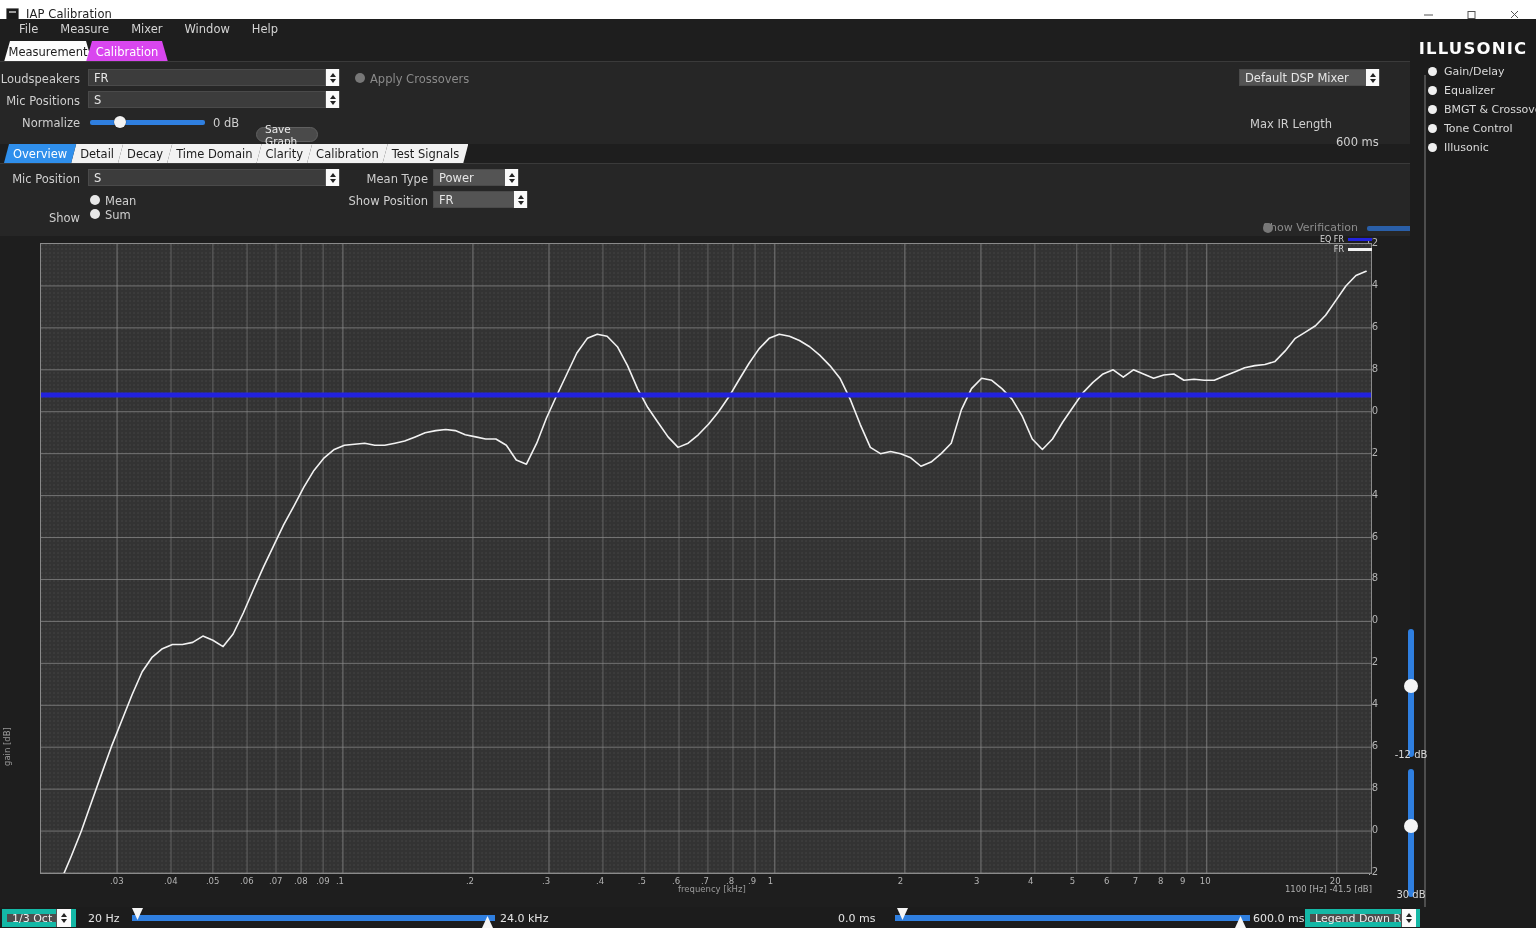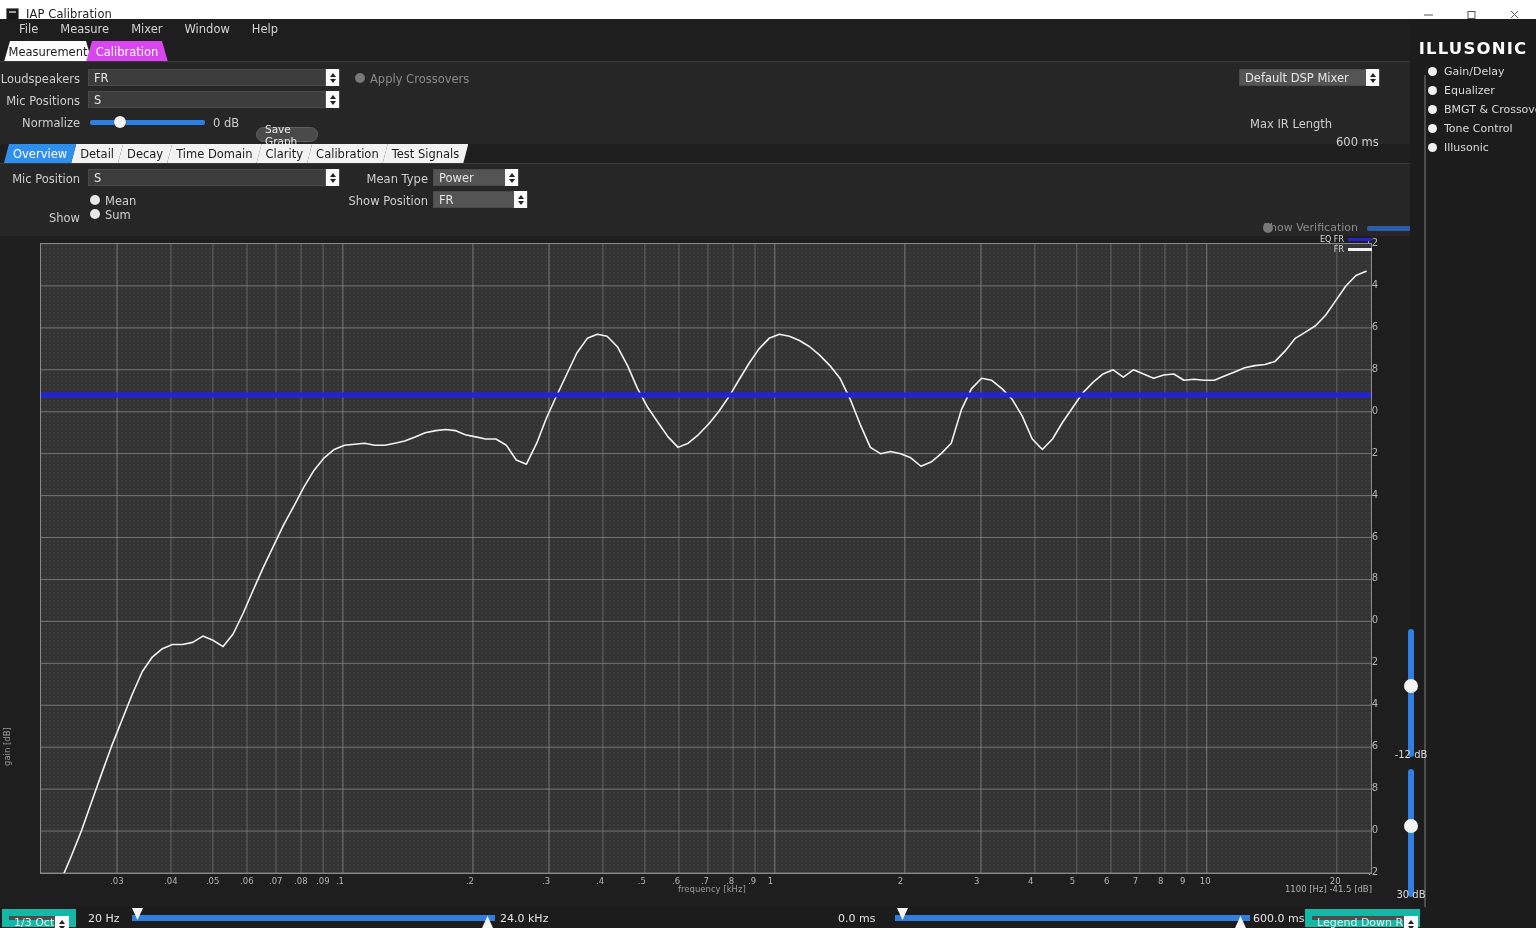--- a/index.html
+++ b/index.html
@@ -198,22 +198,22 @@
     position: absolute; left: 4px; width: 14px; height: 14px; border-radius: 50%;
     background: #f4f4f4;
   }
   .vcap { position: absolute; font-size: 10px; color: #d8d8d8; text-align: center; width: 52px; }
 
   
   .statusbar {
     position: absolute; left: 0; top: 907px; width: 1536px; height: 21px; background: #1c1c1c;
   }
   .sbar-combo {
-    position: absolute; height: 18px; background: #4d4d4d; border: 7px solid #14b8a6;
-    display: flex; align-items: flex-start;
+    position: absolute; height: 18px; background: #4d4d4d; border: 5px solid #14b8a6;
+    display: flex; align-items: center;
   }
   .sbar-combo .cval { font-size: 11px; color: #ececec; padding-left: 5px; flex: 1; white-space: nowrap; }
   .sbar-combo .spin {
     width: 15px; height: 18px; background: #fafafa; border-left: 1px solid #555;
     display: flex; flex-direction: column; align-items: center; justify-content: center; gap: 2px; flex: none;
   }
   .sbar-combo .spin i { width: 0; height: 0; border-left: 3.5px solid transparent; border-right: 3.5px solid transparent; display:block; }
   .sbar-combo .spin i.up { border-bottom: 4px solid #222; }
   .sbar-combo .spin i.dn { border-top: 4px solid #222; }
   .sbtxt { position: absolute; font-size: 11px; color: #e4e4e4; }

